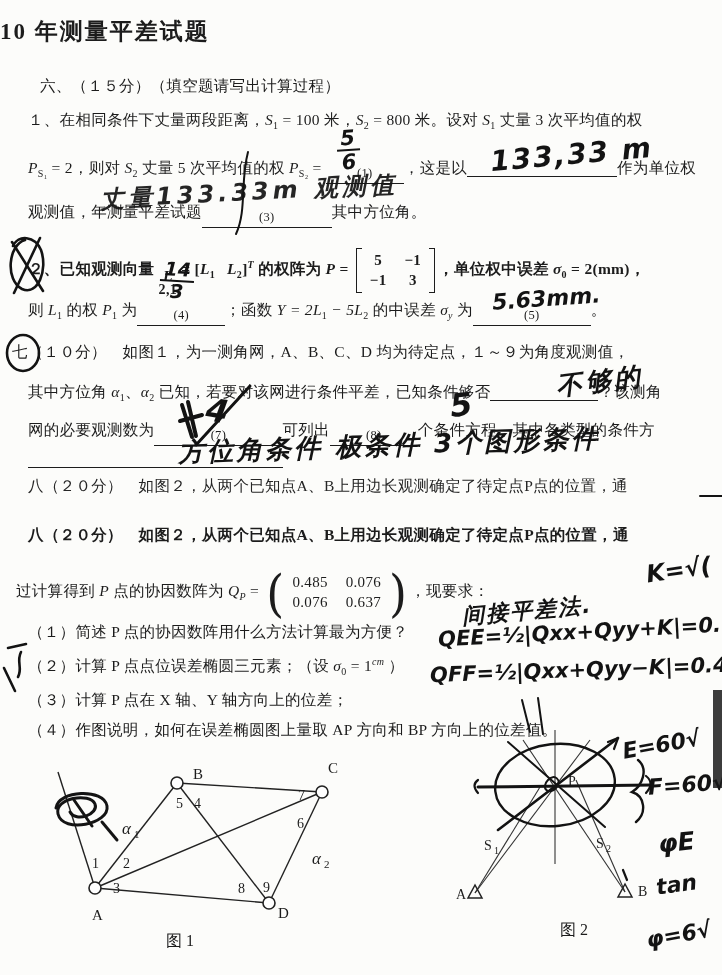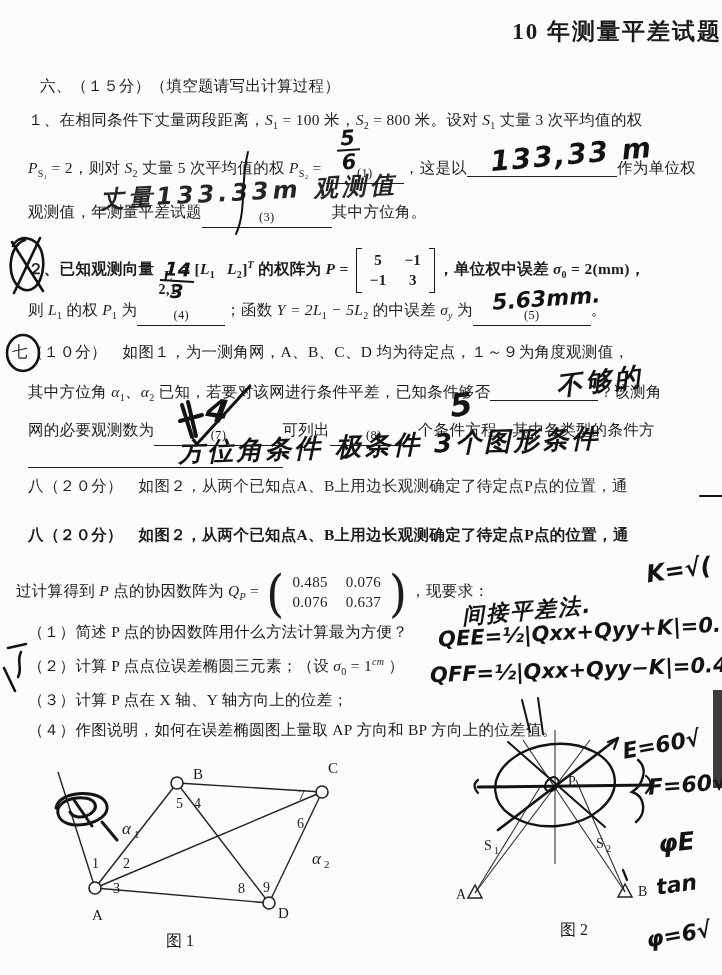--- a/index.html
+++ b/index.html
@@ -23,21 +23,21 @@
   .hw{position:absolute;font-family:"DejaVu Sans",sans-serif;font-weight:700;font-style:italic;
       color:#131313;white-space:nowrap;}
   .hfr{display:inline-flex;flex-direction:column;align-items:center;line-height:1.05;}
   .hfr .n{border-bottom:2.4px solid #131313;padding:0 4px;}
   svg.abs{position:absolute;}
   svg text{font-family:"Liberation Serif","DejaVu Serif",serif;fill:#1c1c1c;}
 </style>
 </head>
 <body>
 
-<div class="line ttl" style="top:16px;left:0;width:722px;text-align:right;">10 年测量平差试题</div>
+<div class="line ttl" style="top:16px;left:0;width:722px;text-align:left;">10 年测量平差试题</div>
 
 <div class="line" style="top:76px;left:40px;font-family:Liberation Serif, serif;">六、（１５分）（填空题请写出计算过程）</div>
 
 <div class="line" style="top:110px;left:28px;">
   <span>１、在相同条件下丈量两段距离，</span><span class="var">S</span><sub>1</sub><span> = 100 米，</span><span class="var">S</span><sub>2</sub><span> = 800 米。设对 </span><span class="var">S</span><sub>1</sub><span> 丈量 3 次平均值的权</span>
 </div>
 
 <div class="line" style="top:158px;left:28px;">
   <span class="var">P</span><sub>S₁</sub><span> = 2，则对 </span><span class="var">S</span><sub>2</sub><span> 丈量 5 次平均值的权 </span><span class="var">P</span><sub>S₂</sub><span> = </span><span class="blank" style="width:78px;">(1)</span><span>，这是以</span><span class="blank" style="width:150px;"></span><span>作为单位权</span>
 </div>

